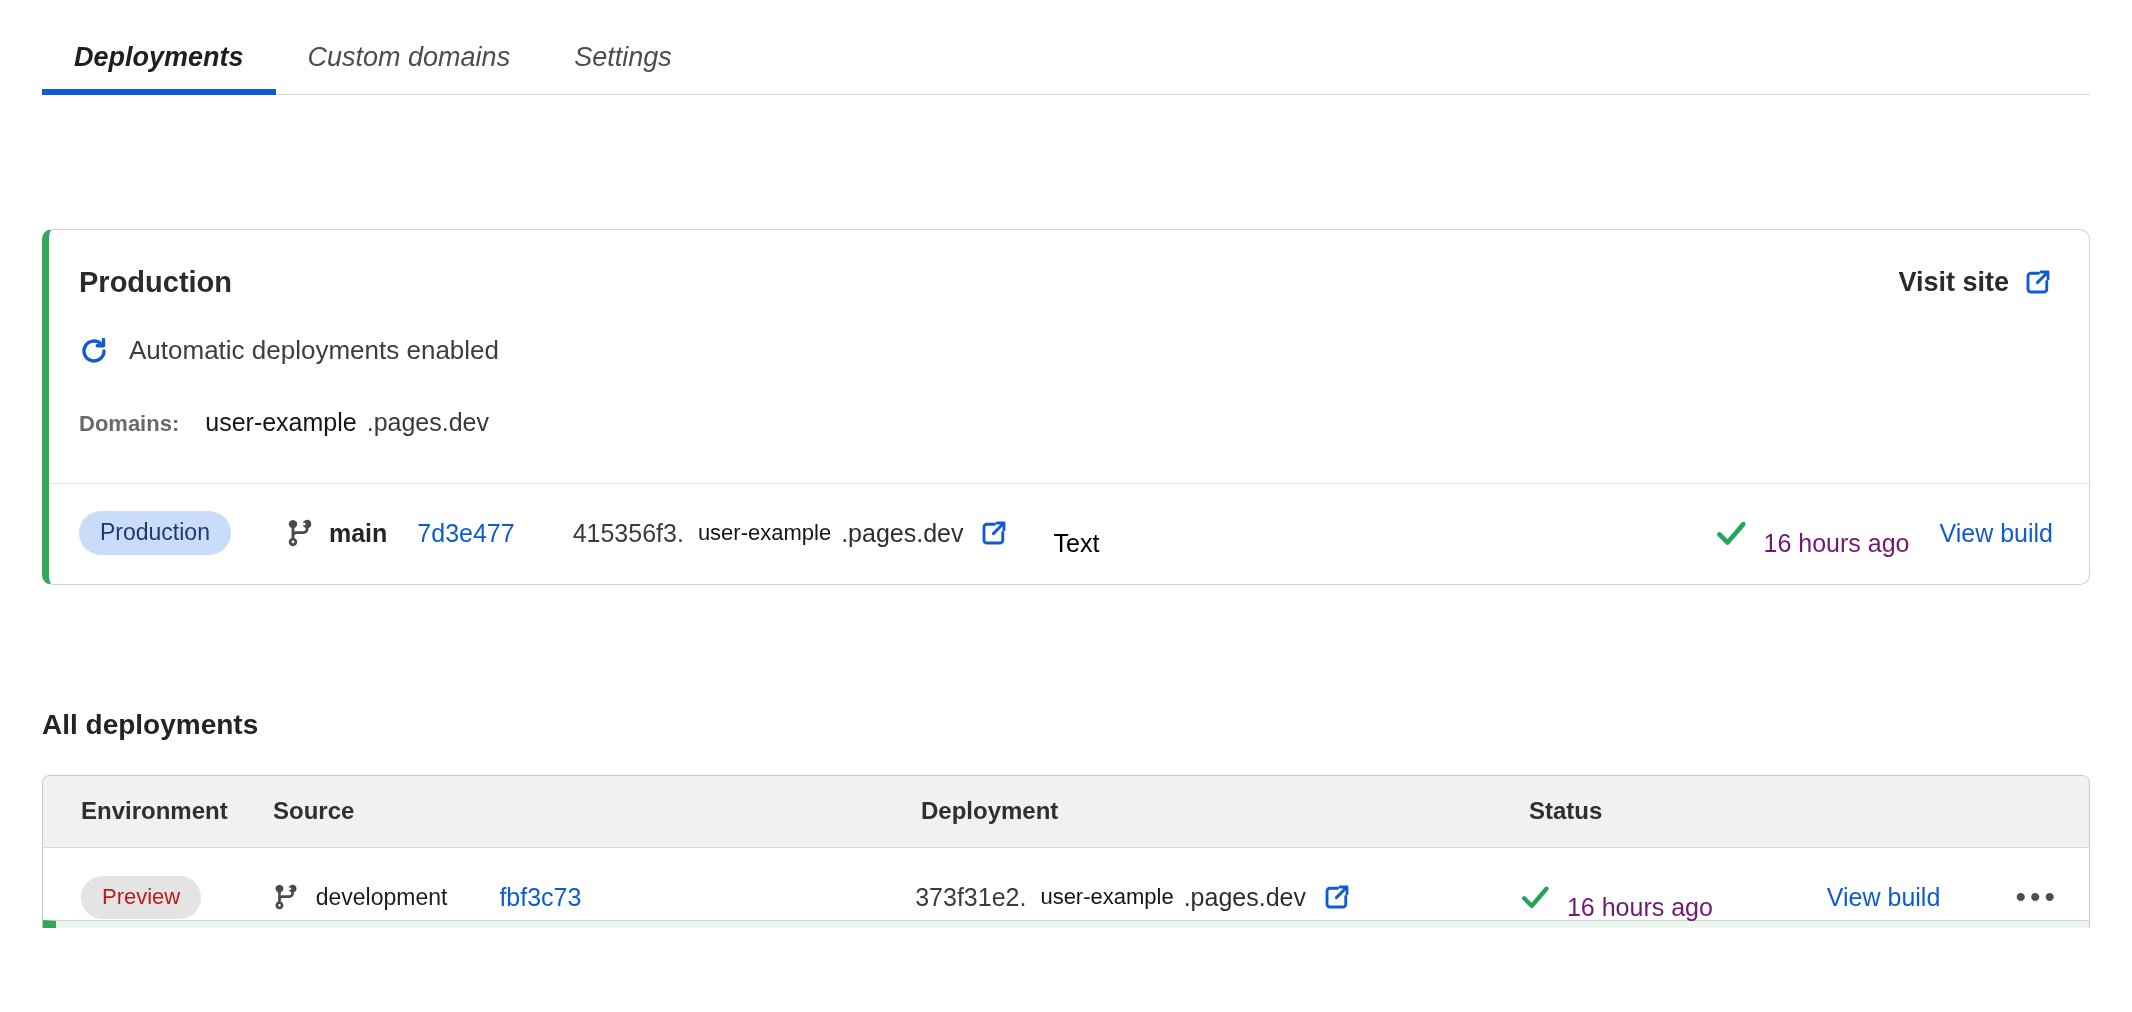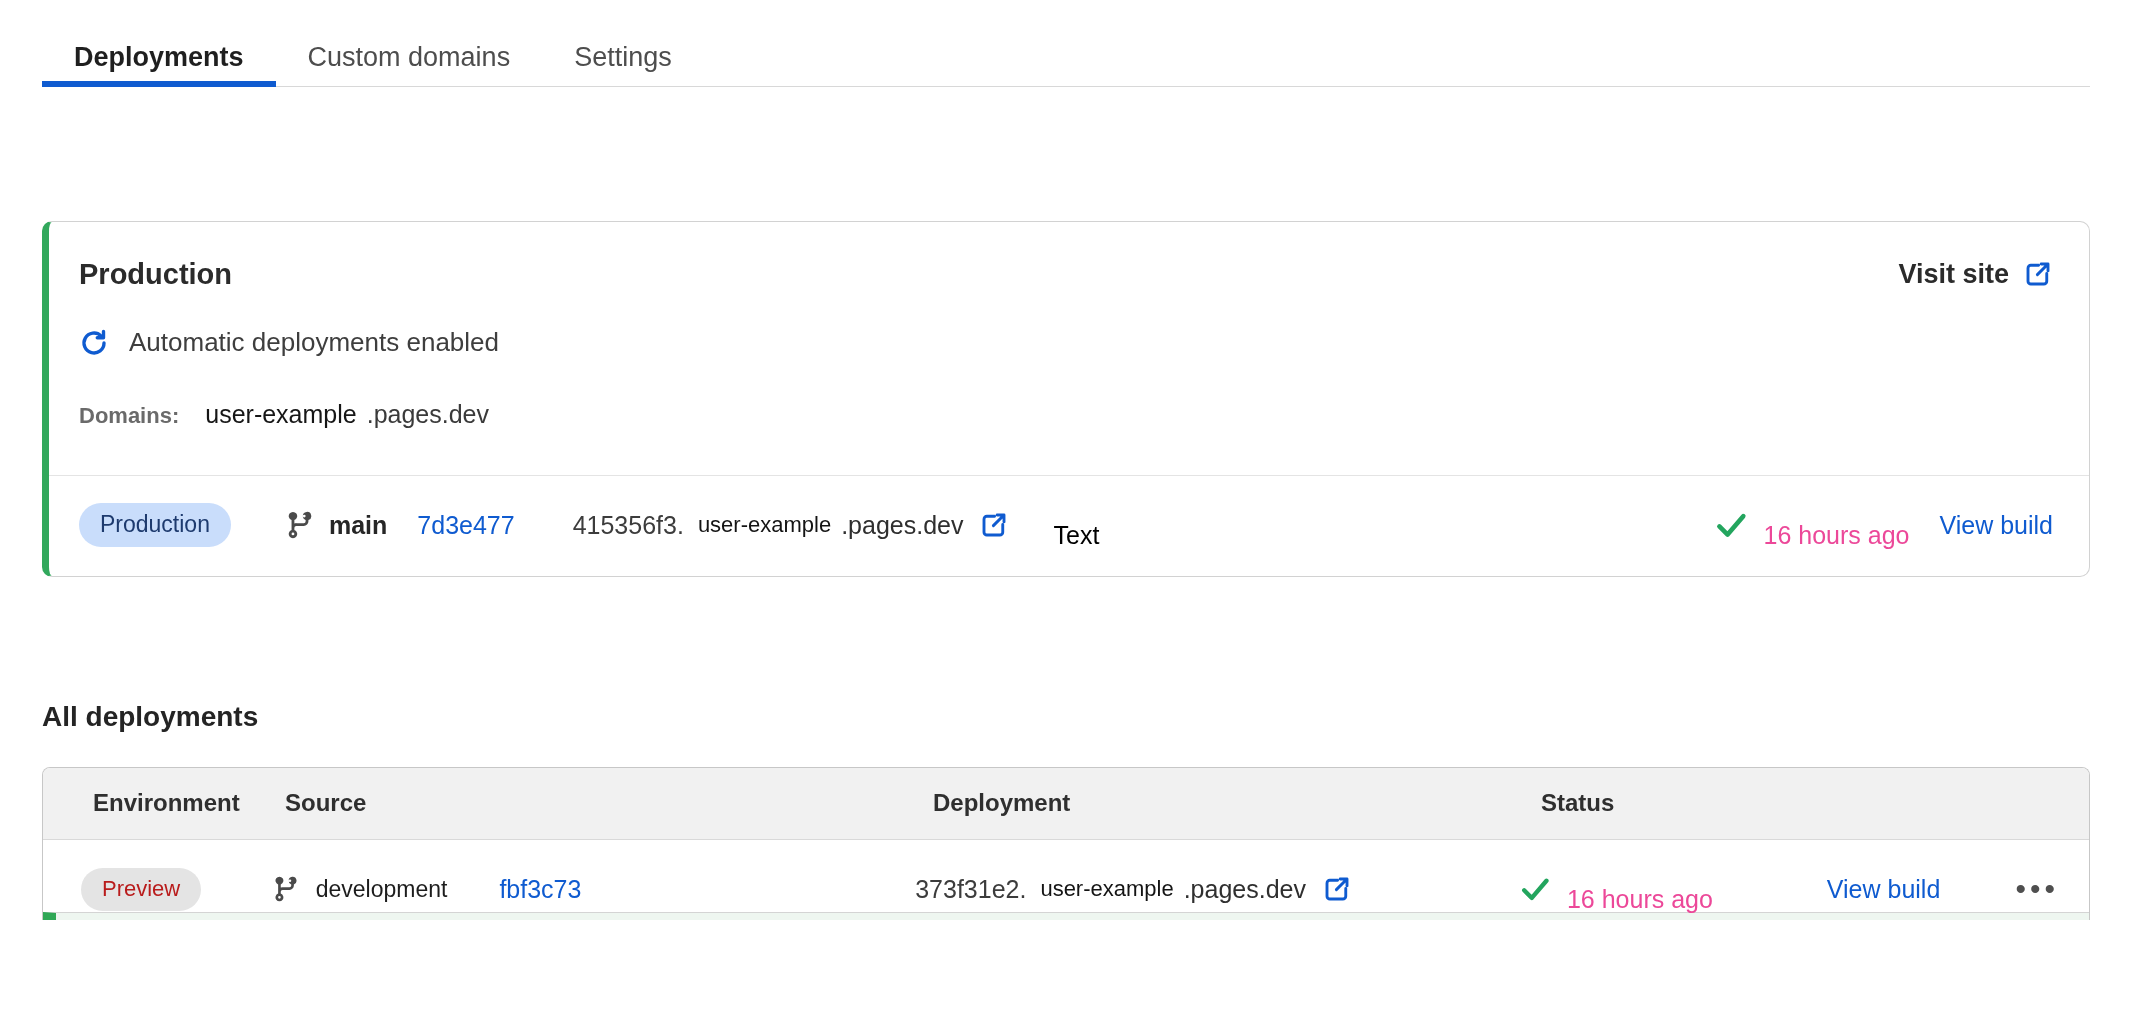--- a/index.html
+++ b/index.html
@@ -1,22 +1,22 @@
 <!DOCTYPE html>
 <html><head>
 <meta charset="utf-8">
 <style>
   * { margin:0; padding:0; box-sizing:border-box; }
   html,body { width:2132px; height:1012px; overflow:hidden; background:#fff;
     font-family:"Liberation Sans", sans-serif; color:#2e2e2e; }
 
   
   .tabbar { display:flex; margin:0 42px; padding-top:22px; border-bottom:1px solid #d8d8d8; }
-  .tab { font-size:27px; color:#4d4d4d; padding:20px 32px 8px; cursor:pointer;
-    border-bottom:6px solid transparent; margin-bottom:-1px; }
+  .tab { font-size:27px; color:#4d4d4d; padding:20px 32px 16px; cursor:pointer;
+    border-bottom:6px solid transparent; margin-bottom:-1px;font-style:italic; }
   .tab.active { color:#1f1f1f; font-weight:bold; border-bottom-color:#0f5bd0; }
 
   
   .prod-card { margin:134px 42px 0; border:1px solid #d2d2d2; border-left:7px solid #32a85c;
     border-radius:10px; background:#fff; }
   .card-head { display:flex; justify-content:space-between; align-items:center; padding:36px 36px 0 30px; }
   .card-title { font-size:29px; font-weight:600; color:#2b2b2b; }
   .visit-site { display:flex; align-items:flex-start; gap:14px; font-size:27px; font-weight:600;
     color:#2b2b2b; cursor:pointer; }
   .auto-row { display:flex; align-items:center; gap:20px; padding:36px 30px 0; font-size:26px; color:#3e3e3e; }
@@ -32,27 +32,27 @@
   .branch-name { font-size:25px; font-weight:bold; color:#262626; margin-right:30px; }
   .link { color:#0f5bd0; cursor:pointer; text-decoration:none; }
   .commit-link { font-size:25px; margin-right:58px; }
   .url-prefix { font-size:25px; color:#3c3c3c; margin-right:14px; }
   .url-domain { font-size:22px; color:#141414; margin-right:10px; }
   .url-suffix { font-size:25px; color:#2f2f2f; margin-right:16px; }
   .ext-link { display:inline-flex; cursor:pointer; flex:none; }
   .annotation { font-size:25px; color:#000; margin-left:44px; transform:translateY(10px); }
   .row-right { margin-left:auto; display:flex; align-items:center; }
   .check-icon { margin-right:16px; flex:none; }
-  .status-time { font-size:25px; color:#ec4899; margin-right:30px; white-space:nowrap;margin-top:21px; }
+  .status-time { font-size:25px; color:#701a75; margin-right:30px; white-space:nowrap;margin-top:21px; }
   .view-build { font-size:25px; white-space:nowrap; }
 
   
   .section-title { margin:124px 42px 0; font-size:28px; font-weight:600; color:#242424; }
   .table { margin:34px 42px 0; border:1px solid #c7c7c7; border-bottom:none; border-radius:8px 8px 0 0; overflow:hidden; }
-  .thead { display:flex; background:#f1f1f1; padding:21px 12px 22px; }
+  .thead { display:flex; background:#f1f1f1; padding:21px 0 22px; }
   .th { font-size:24px; font-weight:bold; color:#2f2f2f; }
   .col-env { width:230px; padding-left:38px; }
   .col-source { width:648px; }
   .col-deploy { width:608px; }
   .col-status { width:310px; }
   .col-view { width:190px; }
   .col-menu { flex:1; text-align:right; padding-right:30px; }
   .trow { display:flex; align-items:flex-start; background:#fff; border-top:1px solid #d9d9d9; padding:26px 0 0; }
   .cell-line { display:flex; align-items:center; height:46px; }
   .badge-preview { background:#e4e4e4; color:#b91c1c; font-size:22px; }

